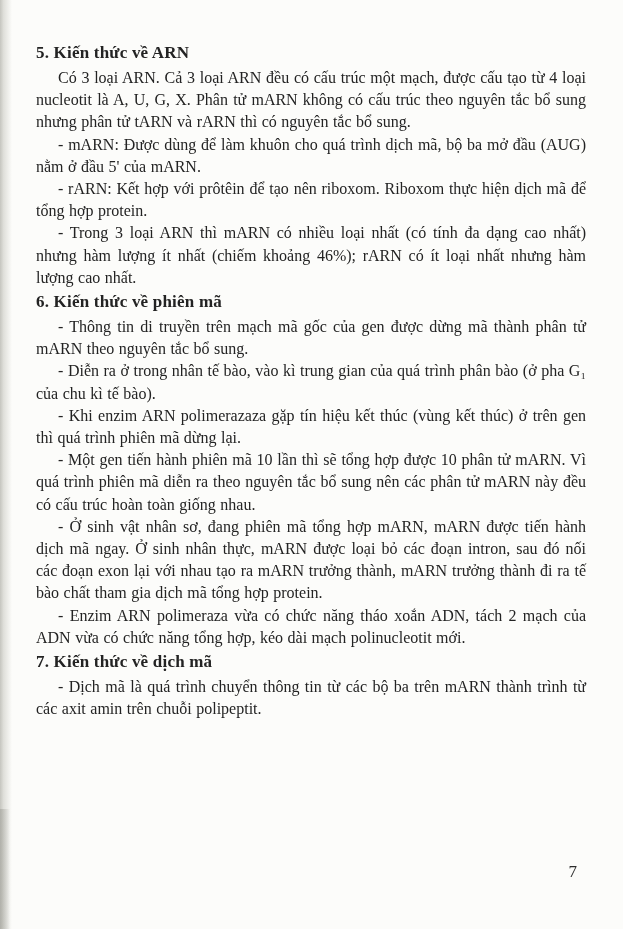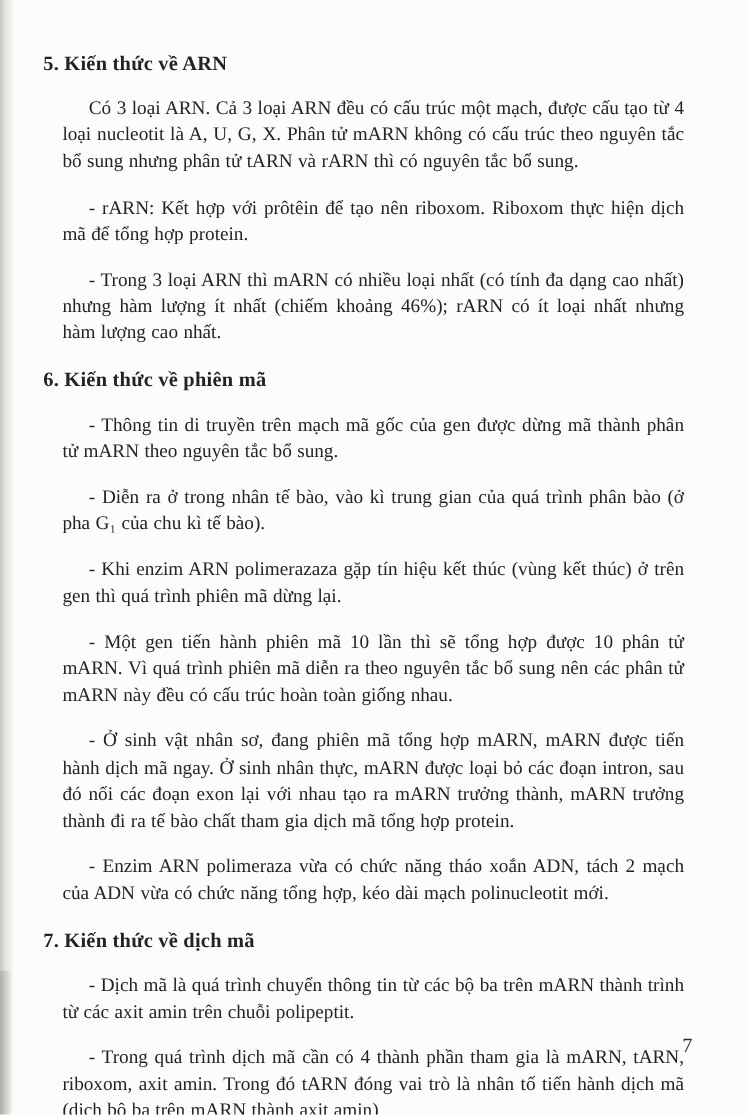--- a/index.html
+++ b/index.html
@@ -43,21 +43,21 @@
     font-weight: bold;
     margin: 0 0 3px 0;
     letter-spacing: .2px;
   }
   .content section + section h2 {
     margin-top: 2px;
   }
   .content p {
     font-size: 16px;
     line-height: 22.2px;
-    margin: 16px;
+    margin: 0;
     text-align: justify;
     text-indent: 22px;
     word-spacing: .5px;
   }
   .page-number {
     position: absolute;
     top: 862px;
     right: 46px;
     font-size: 17px;
     color: #2b2b2b;
@@ -68,36 +68,36 @@
 
 <div class="page">
   <div class="scan-shadow-left"></div>
   <div class="scan-shadow-bl"></div>
 
   <main class="content">
 
     <section>
       <h2>5. Kiến thức về ARN</h2>
       <p>Có 3 loại ARN. Cả 3 loại ARN đều có cấu trúc một mạch, được cấu tạo từ 4 loại nucleotit là A, U, G, X. Phân tử mARN không có cấu trúc theo nguyên tắc bổ sung nhưng phân tử tARN và rARN thì có nguyên tắc bổ sung.</p>
+      <p>- mARN: Được dùng để làm khuôn cho quá trình dịch mã, bộ ba mở đầu (AUG) nằm ở đầu 5' của mARN.</p>
       <p>- rARN: Kết hợp với prôtêin để tạo nên riboxom. Riboxom thực hiện dịch mã để tổng hợp protein.</p>
       <p>- Trong 3 loại ARN thì mARN có nhiều loại nhất (có tính đa dạng cao nhất) nhưng hàm lượng ít nhất (chiếm khoảng 46%); rARN có ít loại nhất nhưng hàm lượng cao nhất.</p>
     </section>
 
     <section>
       <h2>6. Kiến thức về phiên mã</h2>
       <p>- Thông tin di truyền trên mạch mã gốc của gen được dừng mã thành phân tử mARN theo nguyên tắc bổ sung.</p>
       <p>- Diễn ra ở trong nhân tế bào, vào kì trung gian của quá trình phân bào (ở pha G₁ của chu kì tế bào).</p>
       <p>- Khi enzim ARN polimerazaza gặp tín hiệu kết thúc (vùng kết thúc) ở trên gen thì quá trình phiên mã dừng lại.</p>
       <p>- Một gen tiến hành phiên mã 10 lần thì sẽ tổng hợp được 10 phân tử mARN. Vì quá trình phiên mã diễn ra theo nguyên tắc bổ sung nên các phân tử mARN này đều có cấu trúc hoàn toàn giống nhau.</p>
       <p>- Ở sinh vật nhân sơ, đang phiên mã tổng hợp mARN, mARN được tiến hành dịch mã ngay. Ở sinh nhân thực, mARN được loại bỏ các đoạn intron, sau đó nối các đoạn exon lại với nhau tạo ra mARN trưởng thành, mARN trưởng thành đi ra tế bào chất tham gia dịch mã tổng hợp protein.</p>
       <p>- Enzim ARN polimeraza vừa có chức năng tháo xoắn ADN, tách 2 mạch của ADN vừa có chức năng tổng hợp, kéo dài mạch polinucleotit mới.</p>
     </section>
 
     <section>
       <h2>7. Kiến thức về dịch mã</h2>
       <p>- Dịch mã là quá trình chuyển thông tin từ các bộ ba trên mARN thành trình từ các axit amin trên chuỗi polipeptit.</p>
-      <p>- Trong quá trình dịch mã cần có 4 thành phần tham gia là mARN, tARN, riboxom, axit amin. Trong đó tARN đóng vai trò là nhân tố tiến hành dịch mã (dịch bộ ba trên mARN thành axit amin)</p>
     </section>
 
   </main>
 
   <div class="page-number">7</div>
 </div>
 
 </body></html>

